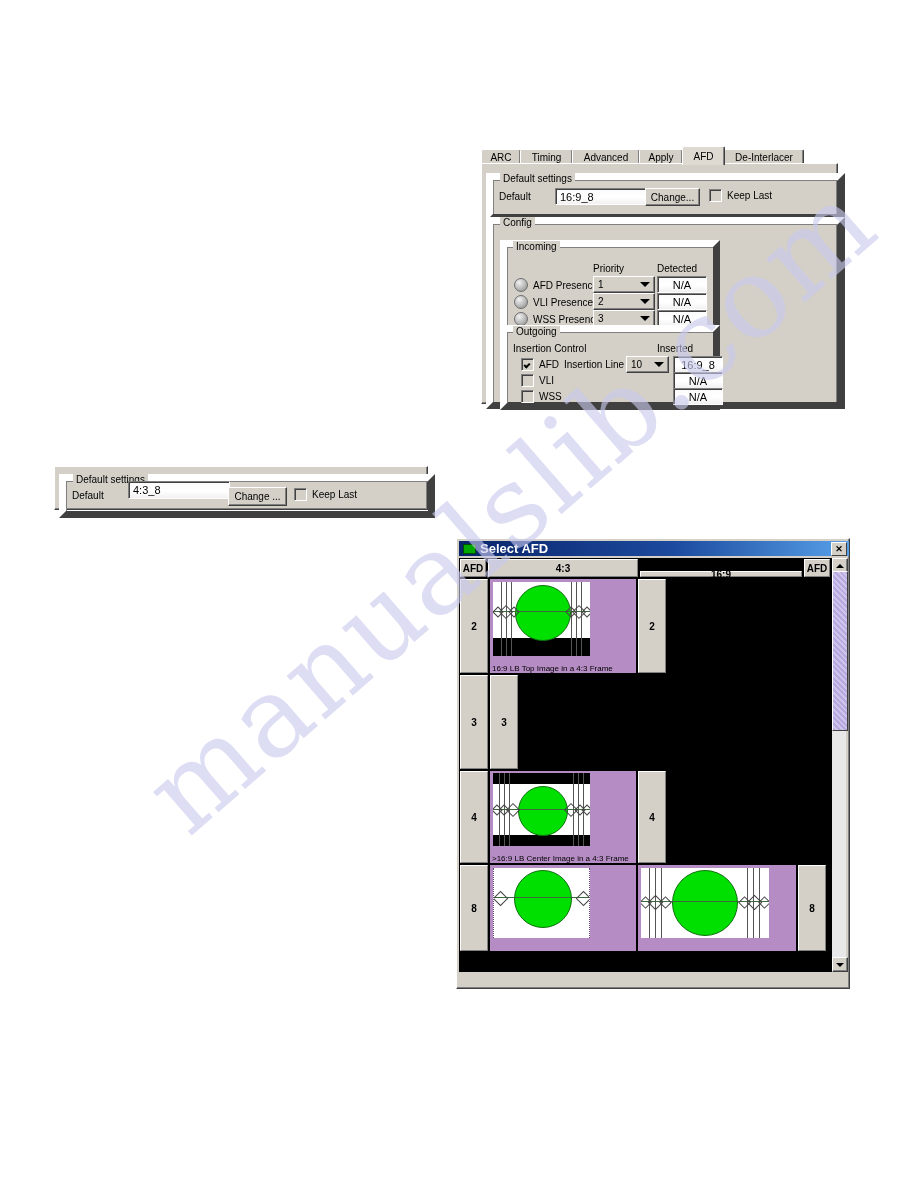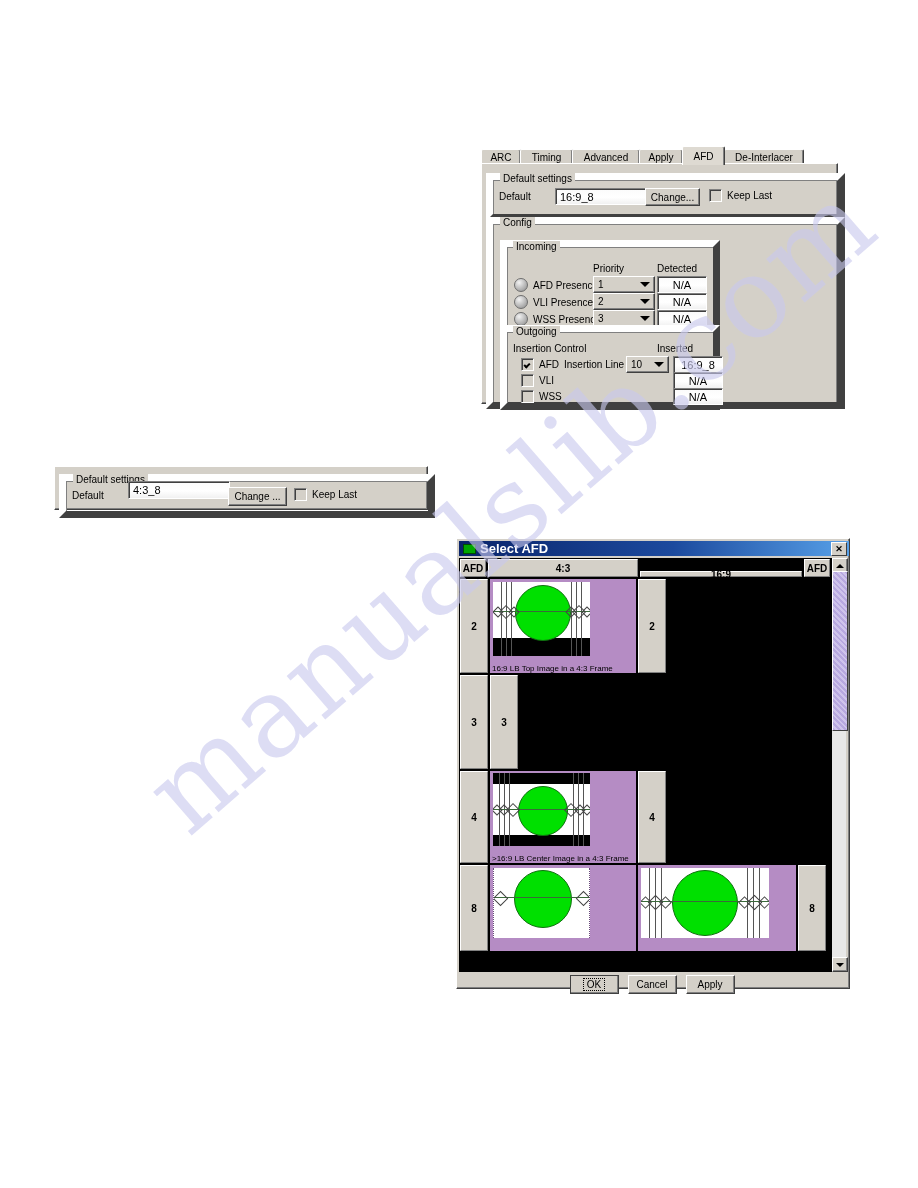--- a/index.html
+++ b/index.html
@@ -474,24 +474,13 @@
         <span class="arrow-up"></span>
       </div>
     <div class="track">
       <div class="thumb" style="height:158px;"></div>
     </div>
     <div class="sbbtn" style="position:absolute;left:0;bottom:0;">
         <span class="arrow-down"></span>
       </div>
   </div>
 
-  <div class="btnrow">
-    <div class="btn def">
-        <span class="inner">OK</span>
-      </div>
-    <div class="btn">
-        <span>Cancel</span>
-      </div>
-    <div class="btn">
-        <span>Apply</span>
-      </div>
-  </div>
 </div>
 
 </body></html>

